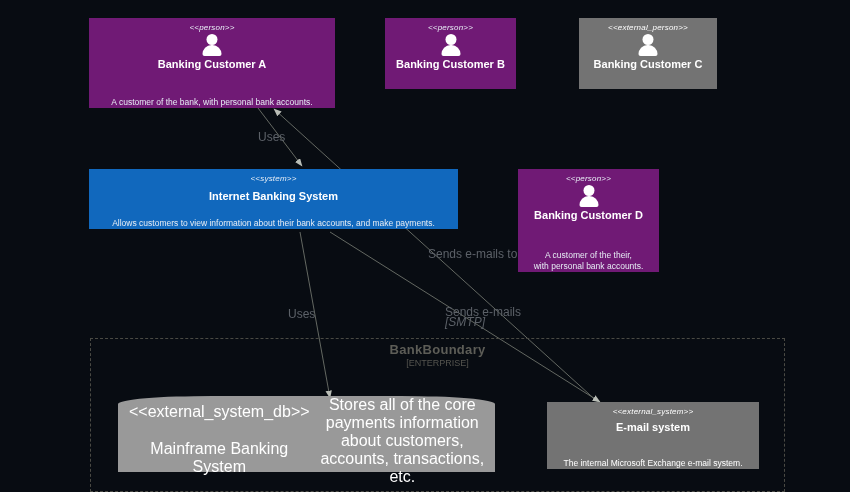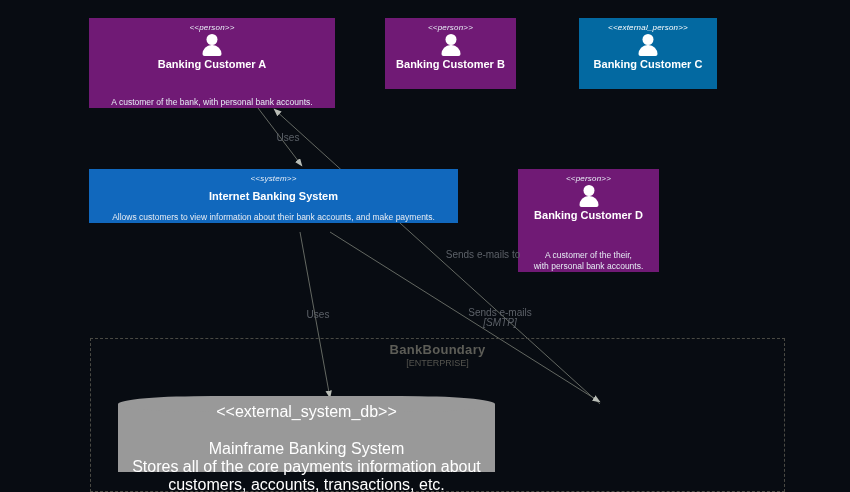--- a/index.html
+++ b/index.html
@@ -63,21 +63,21 @@
     position: absolute;
     left: 50%; top: 11px;
     transform: translateX(-50%);
     width: 19px; height: 11px;
     background: #ffffff;
     border-radius: 9px 9px 2px 2px;
   }
   
   .blue-person { background: #701a75; }
   .blue-system { background: #1168bd; }
-  .grey-box    { background: #0369a1; }
+  .grey-box    { background: #737373; }
   .grey-box .stereo, .grey-box .title, .grey-box .desc { color: #ffffff; }
 
   .node.stack { display: flex; flex-direction: column; }
   .node .top-block { padding-top: 4px; }
   .node .desc-block {
     margin-top: auto;
   }
 
   
   .db-node {
@@ -96,22 +96,23 @@
     position: absolute;
     left: 0; top: 0;
     width: 100%; height: 16px;
     background: #999999;
     border-radius: 50% / 100%;
   }
   .db-content {
     position: relative;
     z-index: 3;
     display: flex;
-    flex-direction: column;
+    flex-direction: row;
     height: 100%;
+    padding-left: 11px;
   }
 
   
   .boundary {
     position: absolute;
     border: 1px dashed #4a4a44;
     background: transparent;
   }
   .boundary-label {
     position: absolute;
@@ -127,23 +128,23 @@
   }
   .boundary-label .btype {
     font-size: 9px;
     line-height: 13px;
     color: #55554f;
   }
 
   .edge-label {
     position: absolute;
     color: #5c6168;
-    font-size: 10px;
+    font-size: 12px;
     line-height: 9.5px;
-    text-align: center;
+    text-align: left;
     white-space: nowrap;
   }
   .edge-label .proto { font-style: italic; }
 </style>
 </head>
 <body>
 
 <div id="canvas">
 
   <svg id="edges" viewBox="0 0 850 492">
@@ -198,21 +199,21 @@
     <div class="top-block">
       <div class="stereo">&lt;&lt;external_person&gt;&gt;</div>
       <div class="person-icon">
         <div class="head"></div>
           <div class="body"></div>
       </div>
       <div class="title">Banking Customer C</div>
     </div>
   </div>
 
-  <div class="node stack blue-system" style="left:89px; top:169px; width:369px; height:54px;">
+  <div class="node stack blue-system" style="left:89px; top:169px; width:369px; height:60px;">
     <div class="top-block">
       <div class="stereo">&lt;&lt;system&gt;&gt;</div>
       <div class="title" style="margin-top:5px;">Internet Banking System</div>
     </div>
     <div class="desc-block">
       <div class="desc">Allows customers to view information about their bank accounts, and make payments.</div>
     </div>
   </div>
 
   <div class="node stack blue-person" style="left:518px; top:169px; width:141px; height:103px;">
@@ -237,20 +238,29 @@
       <div class="top-block" style="padding-top:7px;">
         <div class="stereo">&lt;&lt;external_system_db&gt;&gt;</div>
         <div class="title" style="margin-top:19px;">Mainframe Banking System</div>
       </div>
       <div class="desc-block">
         <div class="desc">Stores all of the core payments information about customers, accounts, transactions, etc.</div>
       </div>
     </div>
   </div>
 
+  <div class="node stack grey-box" style="left:547px; top:402px; width:212px; height:67px;">
+    <div class="top-block">
+      <div class="stereo">&lt;&lt;external_system&gt;&gt;</div>
+      <div class="title" style="margin-top:3px;">E-mail system</div>
+    </div>
+    <div class="desc-block">
+      <div class="desc">The internal Microsoft Exchange e-mail system.</div>
+    </div>
+  </div>
 
   <div class="edge-label" style="left:258px; top:133px; width:60px;">
     <span>Uses</span>
   </div>
 
   <div class="edge-label" style="left:288px; top:310px; width:60px;">
     <span>Uses</span>
   </div>
 
   <div class="edge-label" style="left:428px; top:250px; width:110px;">

